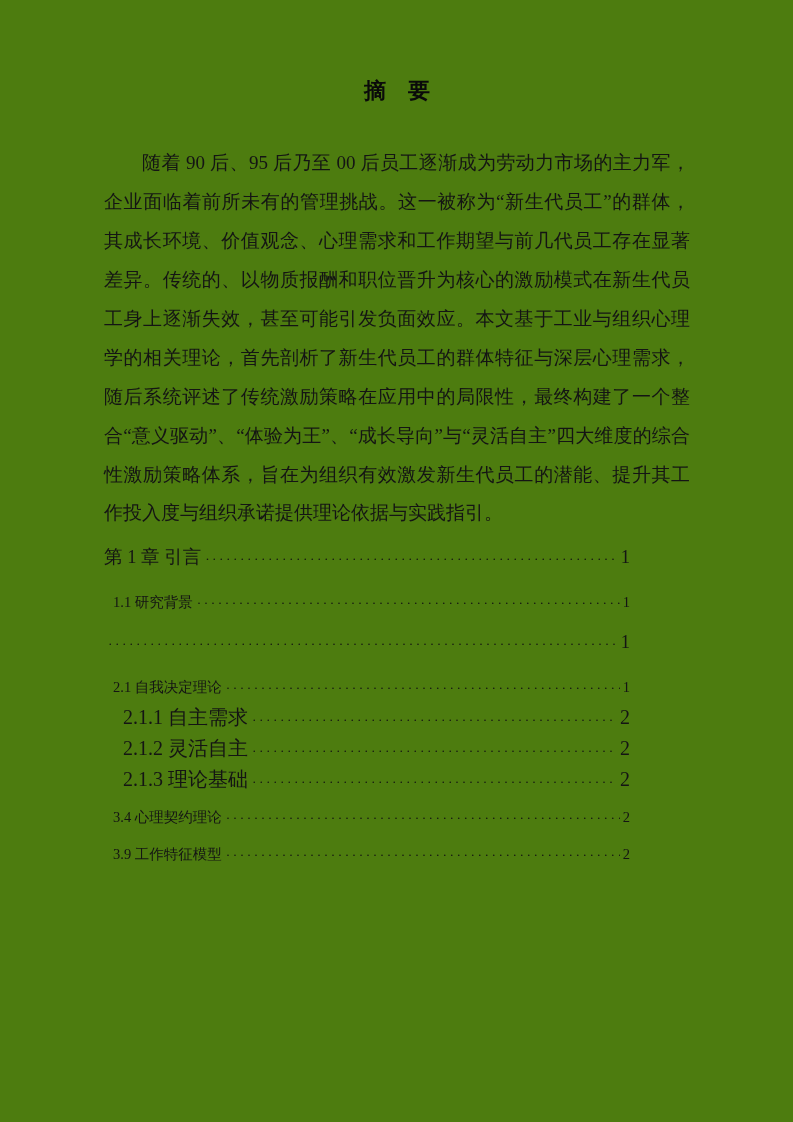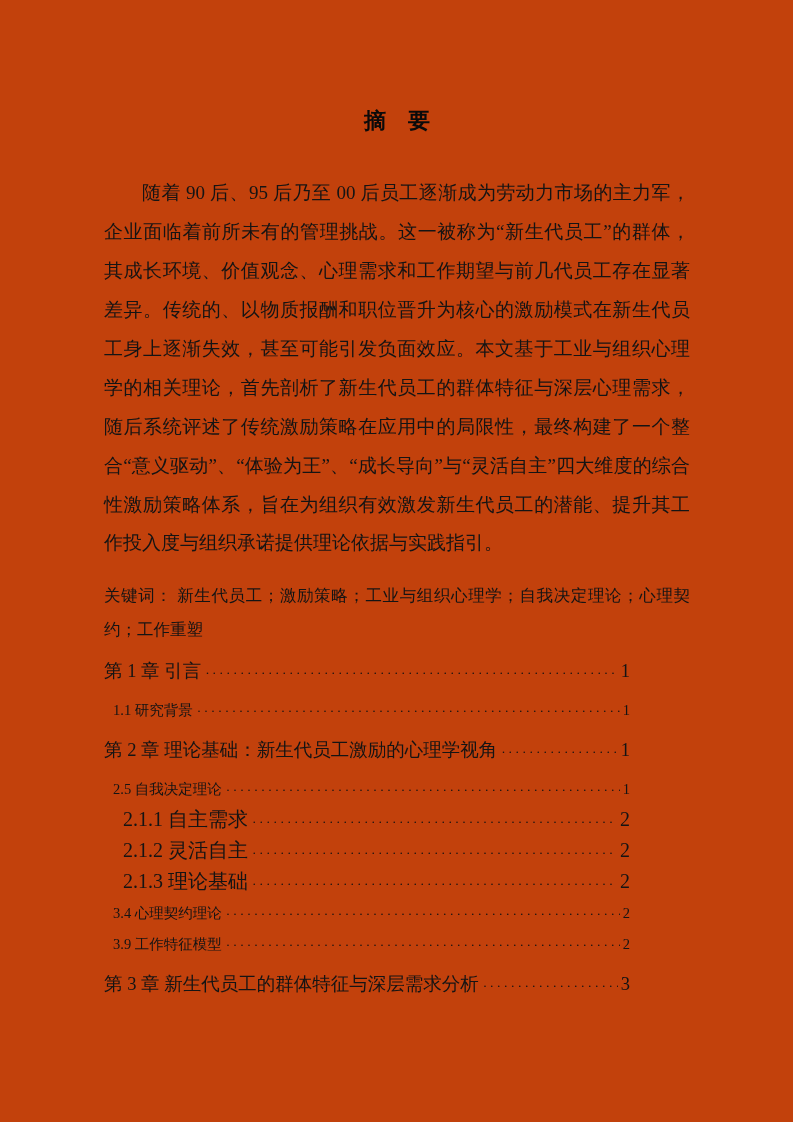--- a/index.html
+++ b/index.html
@@ -10,22 +10,22 @@
   body {
     width: 793px;
     height: 1122px;
     font-family: "Liberation Serif", "DejaVu Serif", serif;
     color: #141414;
   }
   .page {
     box-sizing: border-box;
     width: 793px;
     height: 1122px;
-    padding: 106px 103px 0 104px;
-    background: #c2410c;
+    padding: 76px 103px 0 104px;
+    background: #4d7c0f;
     overflow: hidden;
   }
   .doc-title {
     font-family: "Liberation Sans", "DejaVu Sans", sans-serif;
     font-size: 22px;
     font-weight: bold;
     text-align: center;
     color: #0a0a0a;
     margin: 0 0 38px 0;
   }
@@ -54,20 +54,21 @@
   }
   .toc-row.l1 {
     font-size: 18.5px;
     line-height: 44px;
     margin-top: 2px;
   }
   .toc-row.l2 {
     font-size: 14.5px;
     line-height: 31px;
     padding-left: 9px;
+    margin-top: 6px;
   }
   .toc-row.l3 {
     font-size: 20px;
     line-height: 28px;
     padding-left: 19px;
   }
   .toc-label { white-space: nowrap; }
   .toc-page  { white-space: nowrap; }
   .leader {
     flex: 1;
@@ -83,45 +84,43 @@
 </style>
 </head>
 <body>
 
 <div class="page">
 
   <h1 class="doc-title">摘　要</h1>
 
   <p class="body-para">随着 90 后、95 后乃至 00 后员工逐渐成为劳动力市场的主力军，企业面临着前所未有的管理挑战。这一被称为“新生代员工”的群体，其成长环境、价值观念、心理需求和工作期望与前几代员工存在显著差异。传统的、以物质报酬和职位晋升为核心的激励模式在新生代员工身上逐渐失效，甚至可能引发负面效应。本文基于工业与组织心理学的相关理论，首先剖析了新生代员工的群体特征与深层心理需求，随后系统评述了传统激励策略在应用中的局限性，最终构建了一个整合“意义驱动”、“体验为王”、“成长导向”与“灵活自主”四大维度的综合性激励策略体系，旨在为组织有效激发新生代员工的潜能、提升其工作投入度与组织承诺提供理论依据与实践指引。</p>
 
-  <p class="keywords"><span>关键词：</span><span> 新生代员工；激励策略；工业与组织心理学；自我决定理论；心理契约；工作重塑</span></p>
 
 
   <nav class="toc">
 
     <div class="toc-row l1">
       <span class="toc-label">第 1 章 引言</span>
       <span class="leader"></span>
       <span class="toc-page">1</span>
     </div>
 
     <div class="toc-row l2">
       <span class="toc-label">1.1 研究背景</span>
       <span class="leader"></span>
       <span class="toc-page">1</span>
     </div>
 
     <div class="toc-row l1">
-      <span class="toc-label">第 2 章 理论基础：新生代员工激励的心理学视角</span>
       <span class="leader"></span>
       <span class="toc-page">1</span>
     </div>
 
     <div class="toc-row l2">
-      <span class="toc-label">2.5 自我决定理论</span>
+      <span class="toc-label">2.1 自我决定理论</span>
       <span class="leader"></span>
       <span class="toc-page">1</span>
     </div>
 
     <div class="toc-row l3">
       <span class="toc-label">2.1.1 自主需求</span>
       <span class="leader"></span>
       <span class="toc-page">2</span>
     </div>
 
@@ -142,20 +141,15 @@
       <span class="leader"></span>
       <span class="toc-page">2</span>
     </div>
 
     <div class="toc-row l2">
       <span class="toc-label">3.9 工作特征模型</span>
       <span class="leader"></span>
       <span class="toc-page">2</span>
     </div>
 
-    <div class="toc-row l1">
-      <span class="toc-label">第 3 章 新生代员工的群体特征与深层需求分析</span>
-      <span class="leader"></span>
-      <span class="toc-page">3</span>
-    </div>
 
   </nav>
 </div>
 
 </body></html>

